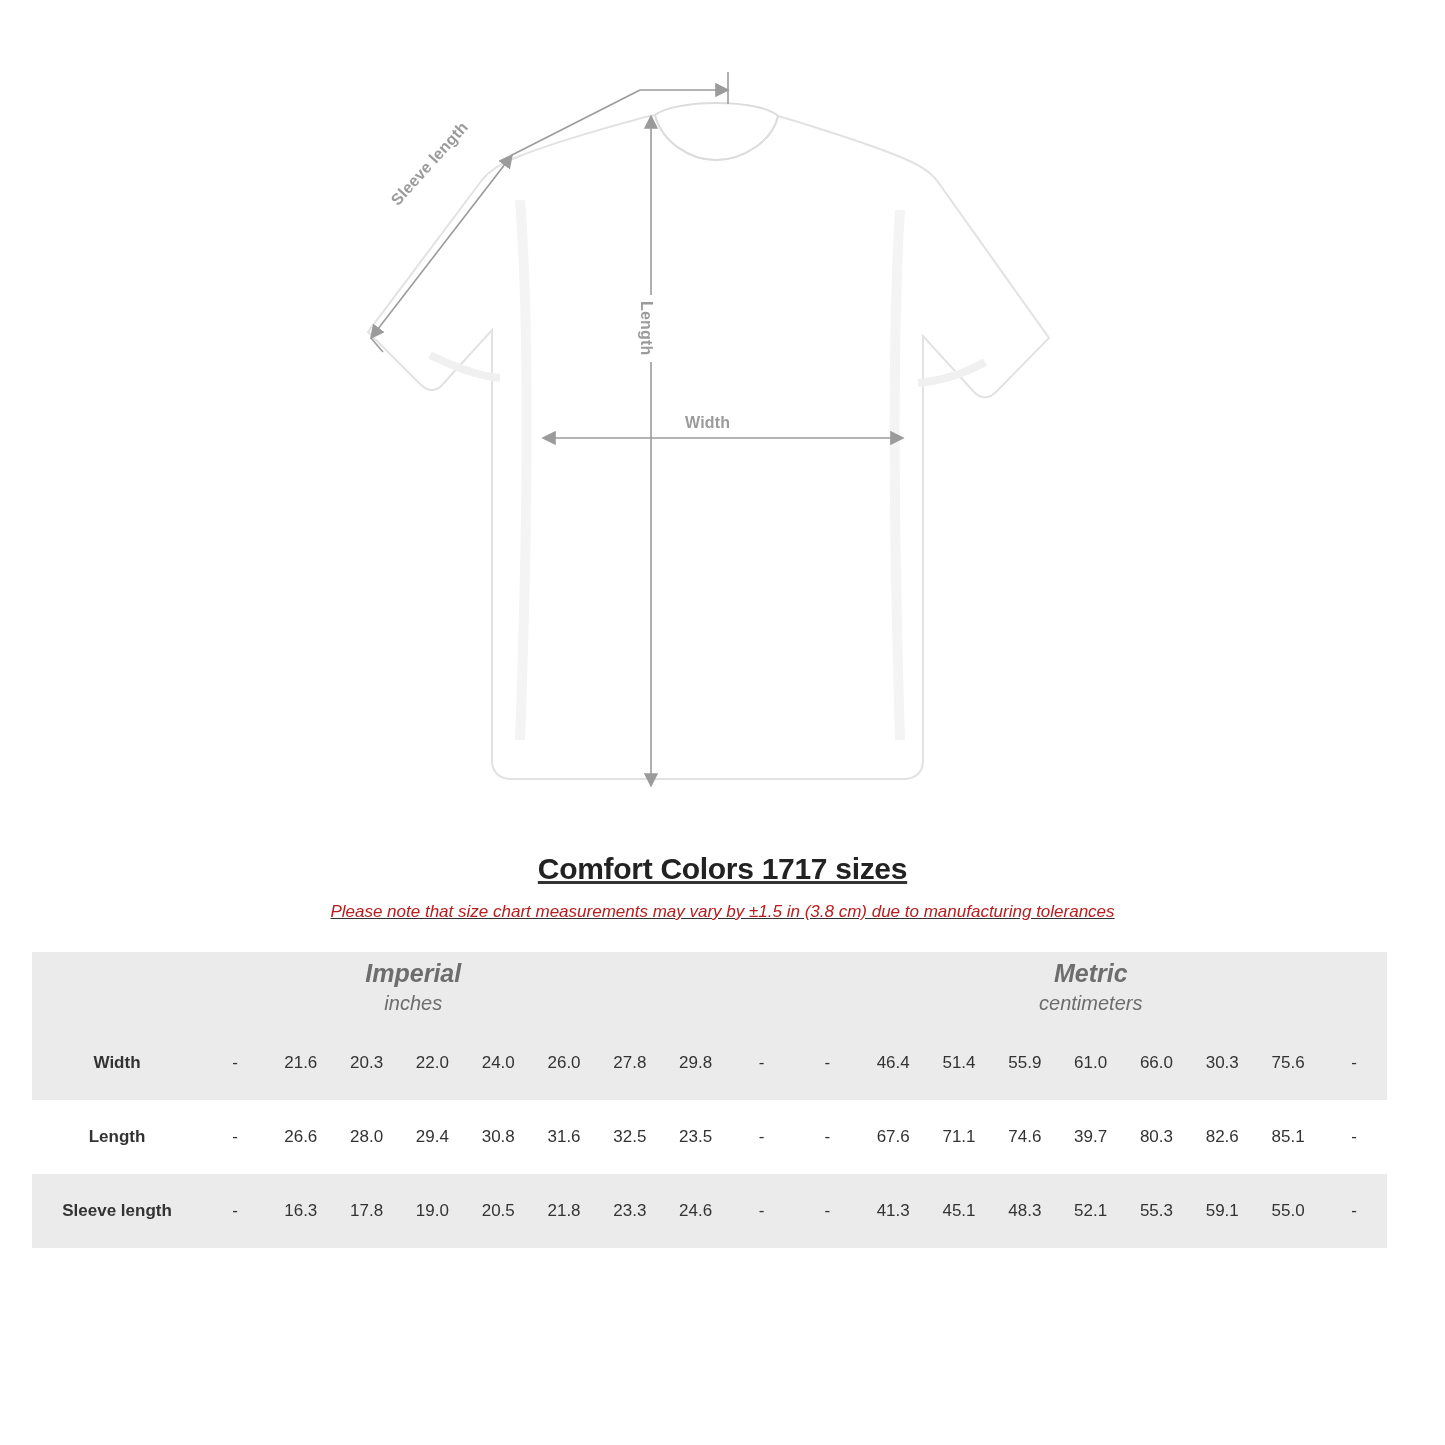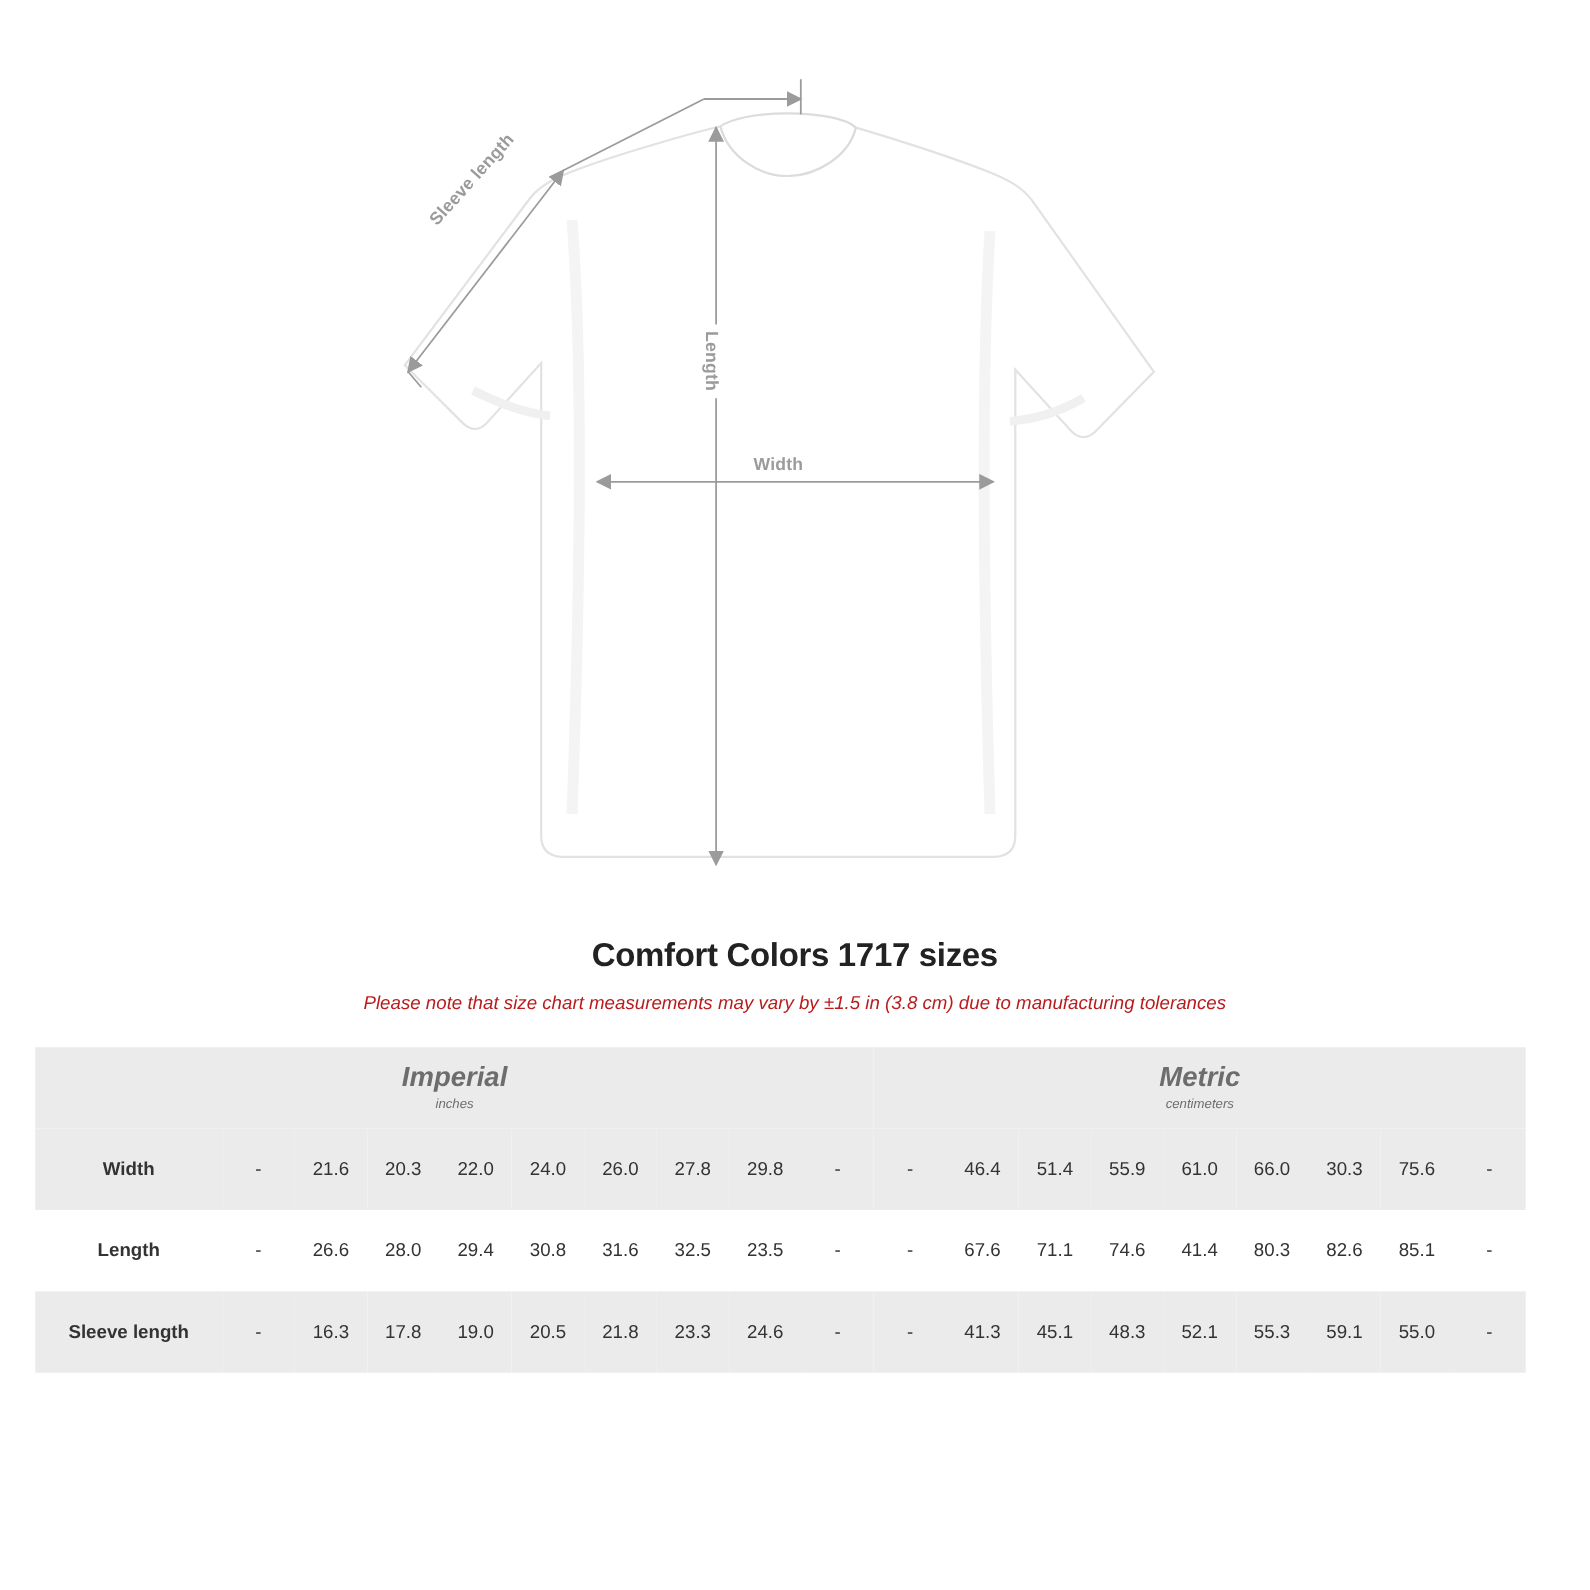--- a/index.html
+++ b/index.html
@@ -53,20 +53,21 @@
     transform: rotate(-48deg);
     transform-origin: left top;
     background: #ffffff;
     padding: 0 4px;
   }
 
   
   .title-block {
     width: 1445px;
     text-align: center;
+    text-decoration: underline;
   }
   .chart-title {
     font-size: 30px;
     font-weight: bold;
     color: #222222;
     margin: 0;
     padding-top: 22px;
     letter-spacing: -0.3px;
   }
   .chart-note {
@@ -103,21 +104,21 @@
     height: 112px;
   }
   .unit-sys {
     font-size: 25px;
     font-style: italic;
     font-weight: bold;
     color: #6d6d6d;
     line-height: 1.15;
   }
   .unit-sub {
-    font-size: 12px;
+    font-size: 20px;
     font-style: italic;
     color: #6d6d6d;
     line-height: 1.6;
   }
   .hdr-row td {
     background: #ffffff;
     font-weight: bold;
     font-size: 17px;
     color: #333333;
     height: 80px;
@@ -271,21 +272,21 @@
         <td>29.4</td>
         <td>30.8</td>
         <td>31.6</td>
         <td>32.5</td>
         <td>23.5</td>
         <td>-</td>
         <td>-</td>
         <td>67.6</td>
         <td>71.1</td>
         <td>74.6</td>
-        <td>41.4</td>
+        <td>39.7</td>
         <td>80.3</td>
         <td>82.6</td>
         <td>85.1</td>
         <td>-</td>
       </tr>
 
       <tr class="data-row alt">
         <td class="rowlabel-cell">Sleeve length</td>
         <td>-</td>
         <td>16.3</td>

